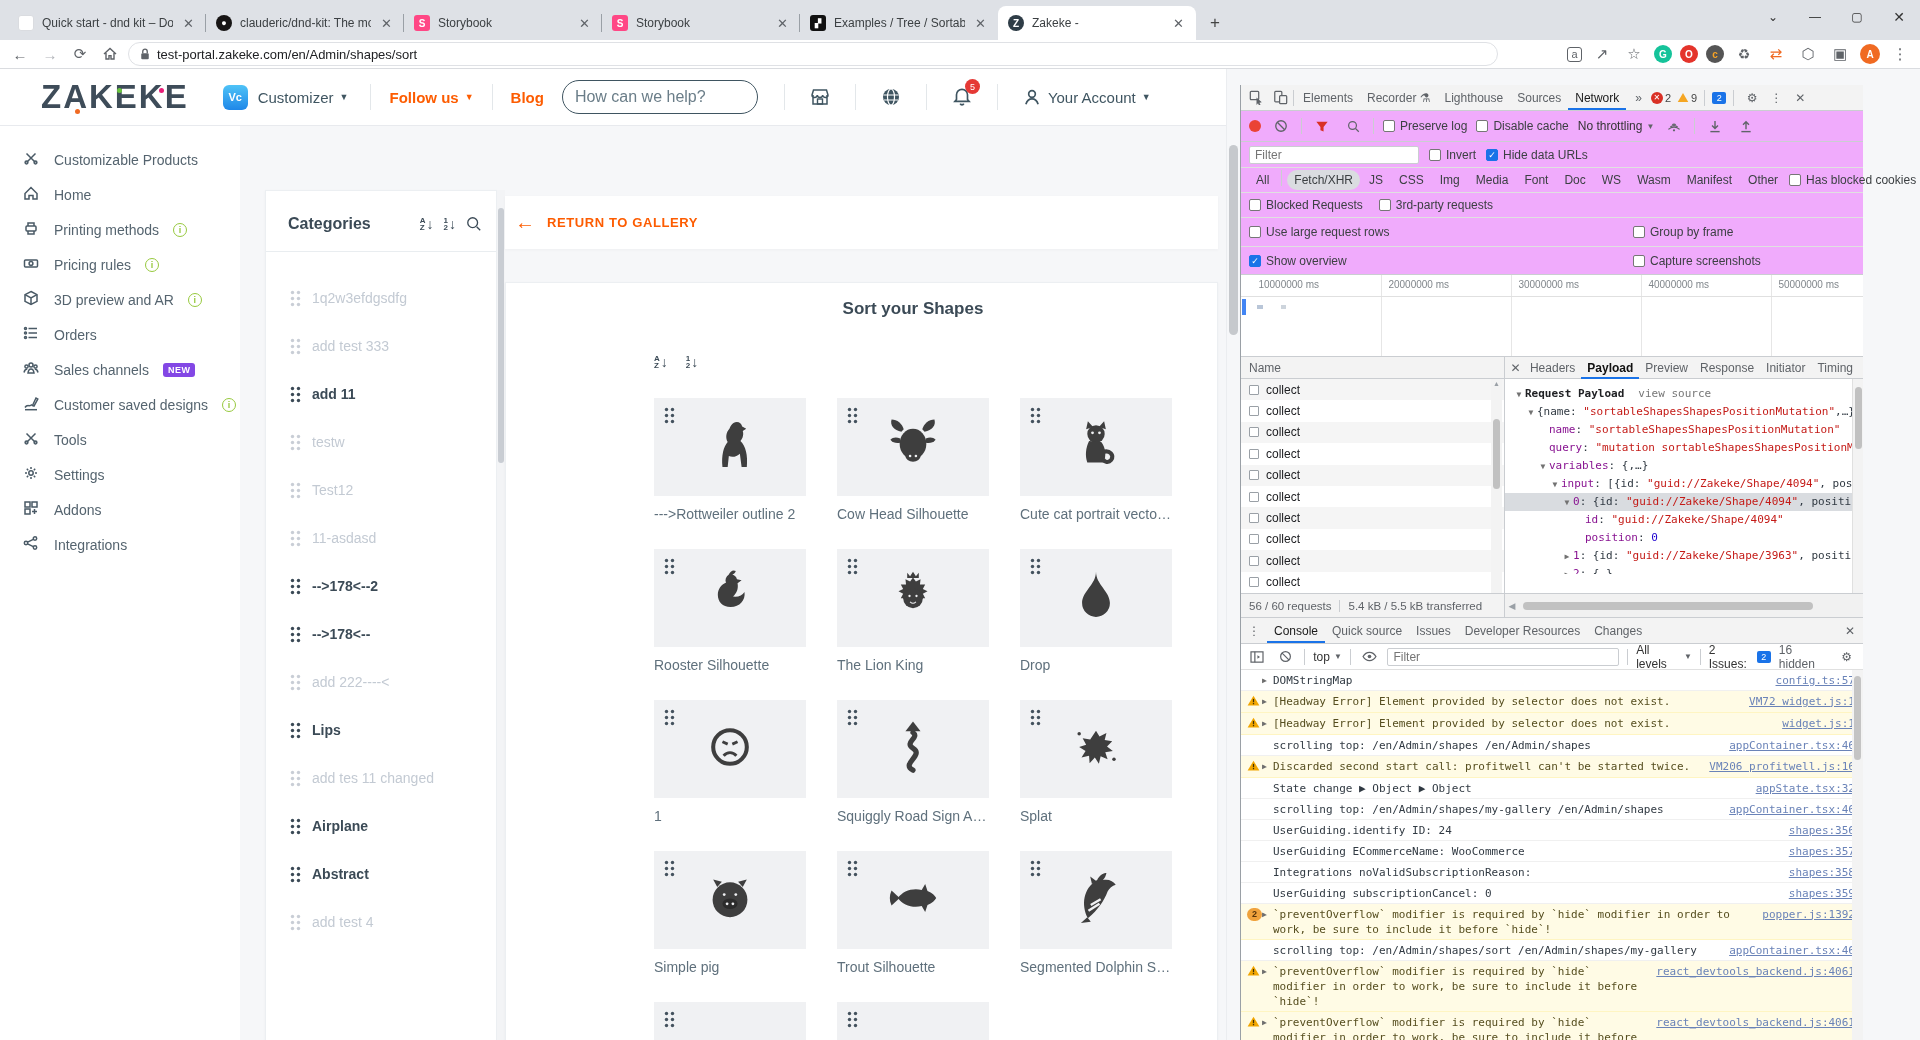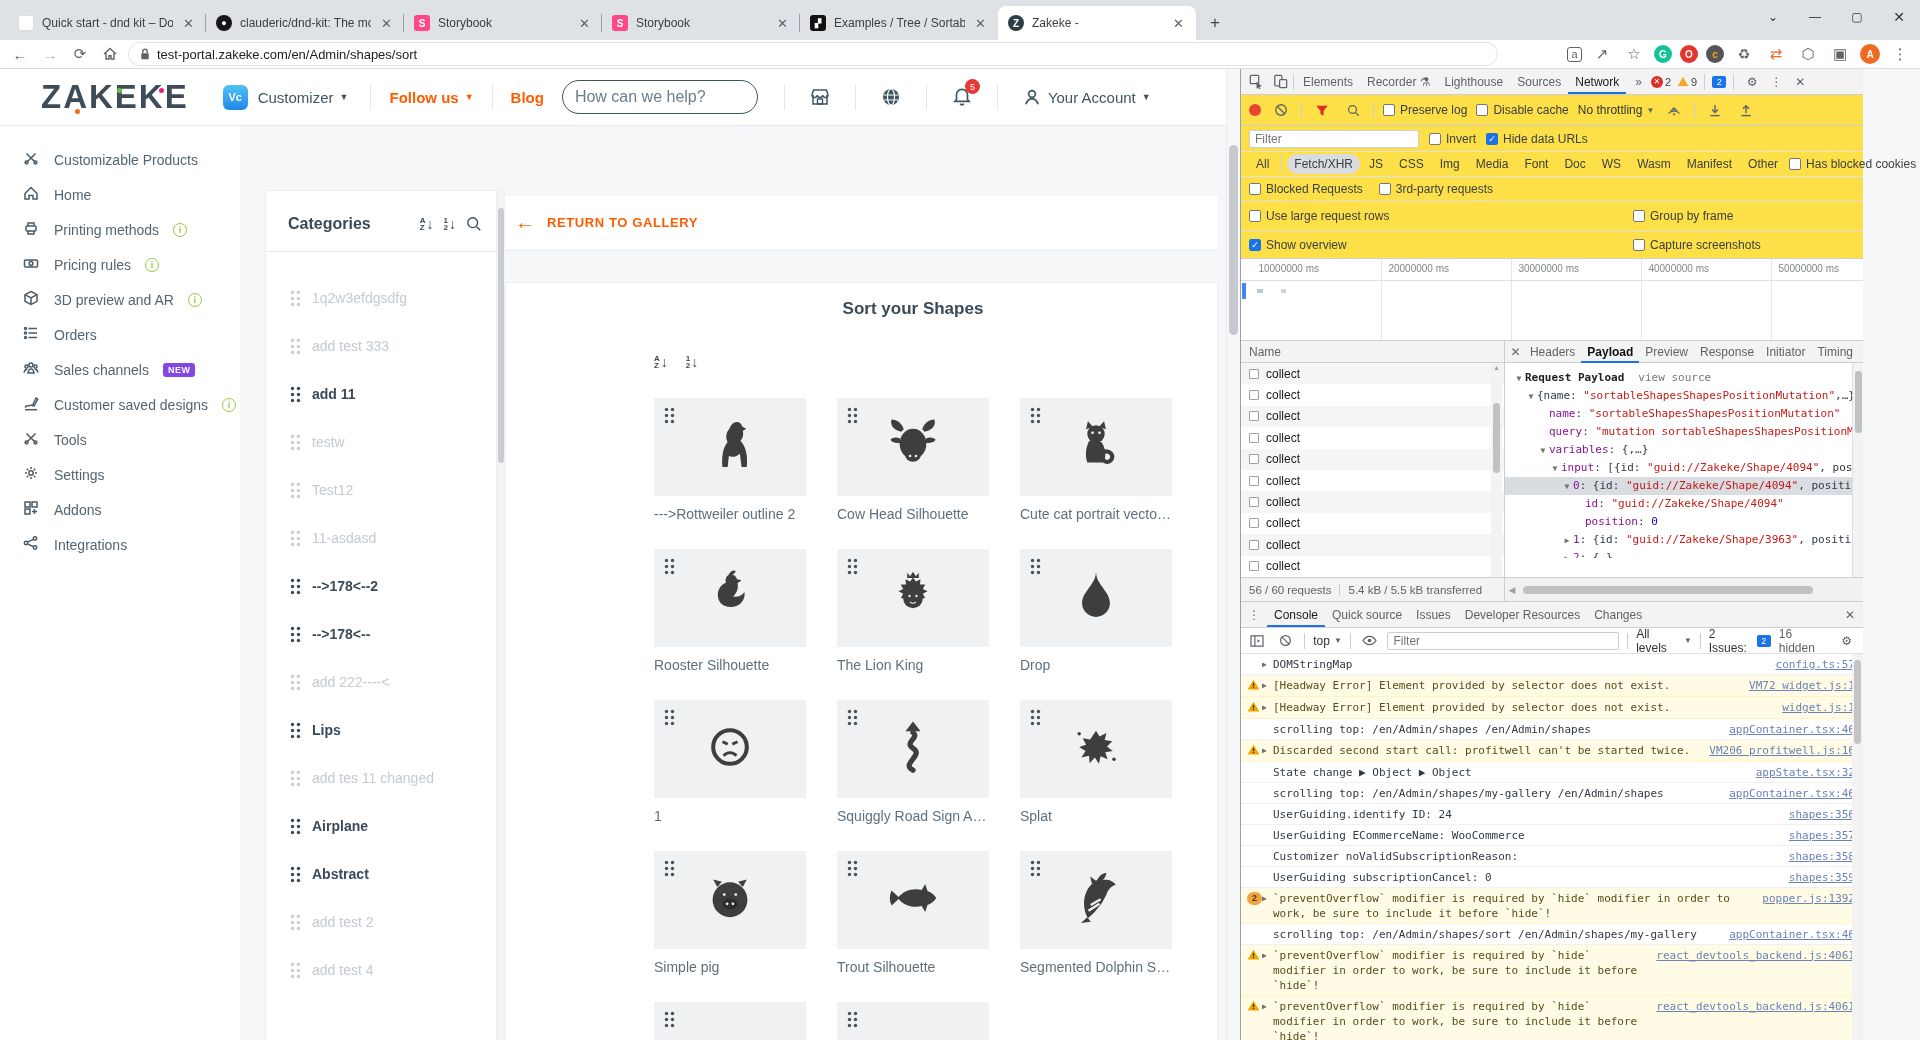--- a/index.html
+++ b/index.html
@@ -78,21 +78,21 @@
 .g-sorts{margin-top:36px;display:flex;gap:18px}
 .shape-grid{margin-top:29px;display:grid;grid-template-columns:repeat(3,152px);column-gap:31px}
 .tile-cell{margin-bottom:27px}
 .tile{position:relative;width:152px;height:98px;background:#f0f1f3;display:flex;align-items:center;justify-content:center}
 .tile .handle{position:absolute;left:10px;top:9px}
 .tile-label{margin-top:10px;font-size:14px;color:#5f707c;white-space:nowrap;overflow:hidden;text-overflow:ellipsis;width:152px}
 .page-sb{position:absolute;left:1226px;top:0;width:13px;bottom:0;background:#f6f7f9;border-left:1px solid #ebedf0}
 .page-sb .th{position:absolute;left:2px;width:9px;border-radius:5px;background:#c6c9cd}
 
 
-.devtools{position:absolute;left:1240px;top:0;width:623px;bottom:0;background:#fde047;border-left:1px solid #9aa0a6;font-size:12px;color:#202124}
+.devtools{position:absolute;left:1240px;top:16px;width:623px;bottom:0;background:#f0abfc;border-left:1px solid #9aa0a6;font-size:12px;color:#202124}
 .dt-row{position:absolute;left:0;right:0;display:flex;align-items:center}
 .dt-tabbar{top:0;height:26px;background:#f3f3f3;border-bottom:1px solid #cacdd1;gap:2px;padding:0 4px}
 .dt-tab{padding:5px 7px;color:#5f6368;white-space:nowrap}
 .dt-tab.active{color:#1a1a1a;box-shadow:inset 0 -2px 0 #1a73e8}
 .dt-ic{width:22px;height:20px;display:flex;align-items:center;justify-content:center;color:#5f6368}
 .badge-err,.badge-warn{display:flex;align-items:center;gap:2px;font-size:11px;color:#444}
 .cir-x{width:12px;height:12px;border-radius:50%;background:#d93025;color:#fff;font-size:8px;display:flex;align-items:center;justify-content:center}
 .chatb{min-width:14px;height:12px;border-radius:2px;background:#1a73e8;color:#fff;font-size:9px;display:flex;align-items:center;justify-content:center;padding:0 2px}
 .dt-nettoolbar{top:26px;height:31px;border-bottom:1px solid #cacdd1;gap:9px;padding:0 8px}
 .recdot{width:12px;height:12px;border-radius:50%;background:#ea4335}
@@ -630,35 +630,20 @@
                 <g fill="#c9ced6">
                   <circle cx="2.5" cy="2.5" r="1.7"></circle>
                   <circle cx="8.5" cy="2.5" r="1.7"></circle>
                   <circle cx="2.5" cy="8.5" r="1.7"></circle>
                   <circle cx="8.5" cy="8.5" r="1.7"></circle>
                   <circle cx="2.5" cy="14.5" r="1.7"></circle>
                   <circle cx="8.5" cy="14.5" r="1.7"></circle>
                 </g>
               </svg>
             </span>
-            <span>add test 2</span>
-          </div>
-          <div class="cat-item muted">
-            <span class="handle">
-              <svg width="11" height="17" viewBox="0 0 11 17">
-                <g fill="#c9ced6">
-                  <circle cx="2.5" cy="2.5" r="1.7"></circle>
-                  <circle cx="8.5" cy="2.5" r="1.7"></circle>
-                  <circle cx="2.5" cy="8.5" r="1.7"></circle>
-                  <circle cx="8.5" cy="8.5" r="1.7"></circle>
-                  <circle cx="2.5" cy="14.5" r="1.7"></circle>
-                  <circle cx="8.5" cy="14.5" r="1.7"></circle>
-                </g>
-              </svg>
-            </span>
             <span>add test 4</span>
           </div>
         </div>
     </div>
     <div class="cat-sb">
         <div class="th" style="top:18px;height:255px"></div>
       </div>
 
     <div class="return-bar">
       <span class="return-arrow">←</span>
@@ -1394,21 +1379,21 @@
           </div>
           <div class="cmsg">
             <span class="cmicon"></span>
             <span class="cexp"></span>
             <span class="ctext">UserGuiding ECommerceName: WooCommerce</span>
             <span class="csrc">shapes:357</span>
           </div>
           <div class="cmsg">
             <span class="cmicon"></span>
             <span class="cexp"></span>
-            <span class="ctext">Customizer noValidSubscriptionReason:</span>
+            <span class="ctext">Integrations noValidSubscriptionReason:</span>
             <span class="csrc">shapes:358</span>
           </div>
           <div class="cmsg">
             <span class="cmicon"></span>
             <span class="cexp"></span>
             <span class="ctext">UserGuiding subscriptionCancel: 0</span>
             <span class="csrc">shapes:359</span>
           </div>
           <div class="cmsg warn">
             <span class="cmicon">

